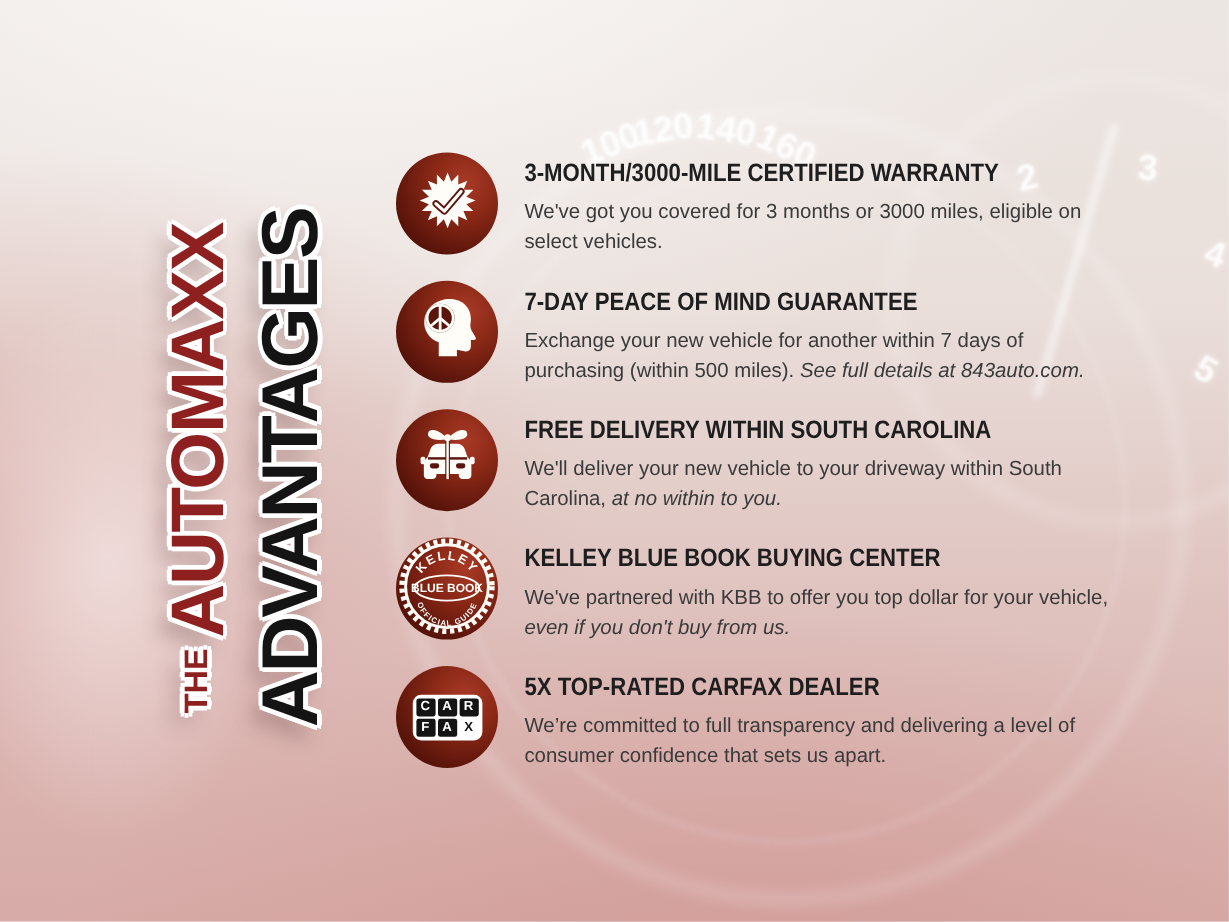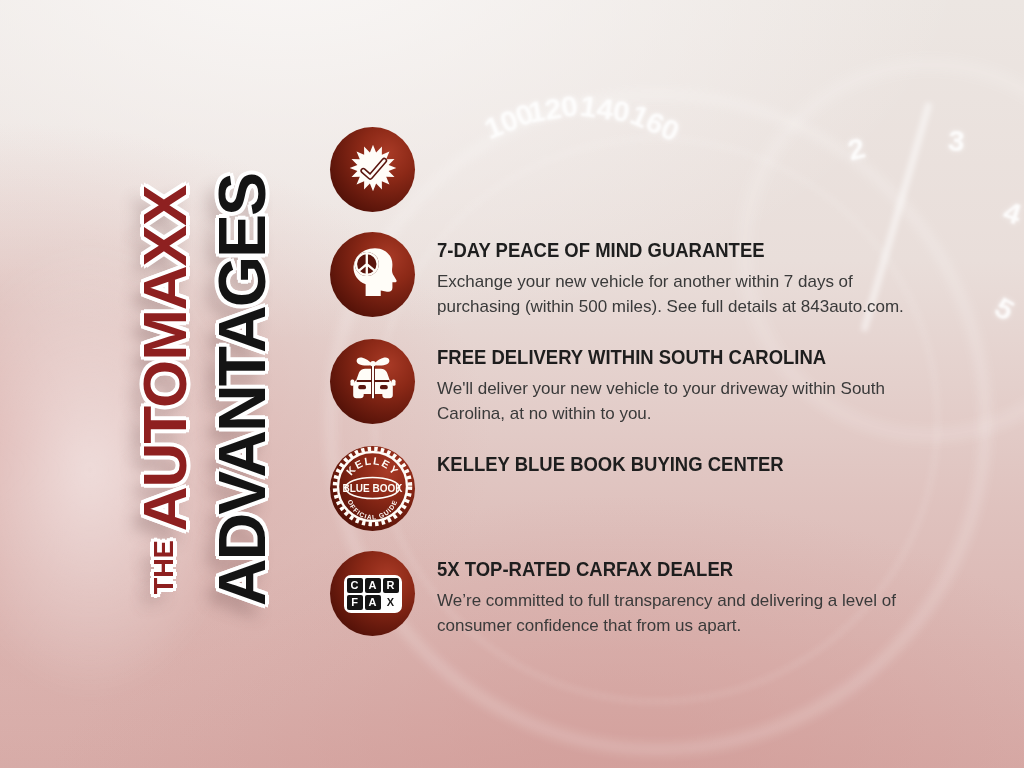--- a/index.html
+++ b/index.html
@@ -50,21 +50,21 @@
   .badge{width:85px;height:85px;flex:none;margin-right:22px;border-radius:50%;
     background:radial-gradient(circle at 68% 30%,#a83a26 0%,#8c2917 32%,#571309 76%,#3e0d05 100%);
     display:flex;align-items:center;justify-content:center;}
   .item-text{padding-top:5px;}
   .item-title{font-weight:bold;font-size:21px;line-height:26px;color:#1e1e1e;
     transform:scaleX(0.88);transform-origin:left center;white-space:nowrap;letter-spacing:0;}
   .item-desc{margin-top:6px;font-size:17px;line-height:25px;color:#3a3a3a;width:472px;}
   .item:nth-child(2) .item-desc{width:500px;}
   .item:nth-child(4) .item-desc{width:500px;}
   .item:nth-child(5) .item-desc{width:495px;}
-  .it{}
+  .it{font-style:italic;}
   
   .cfx{border:2px solid #fff;border-radius:7px;background:#fff;padding:1px;
     display:grid;grid-template-columns:repeat(3,16px);grid-auto-rows:15px;gap:2px;}
   .cfx-cell{background:#141414;color:#fff;font-weight:bold;font-size:11px;
     display:flex;align-items:center;justify-content:center;border-radius:2px;}
   .cfx-cell.inv{background:#fff;color:#141414;}
 </style>
 </head>
 <body>
 
@@ -91,20 +91,24 @@
 
   <div class="item">
     <div class="badge">
       <span>
         <svg width="66" height="66" viewBox="0 0 85 85">
           <polygon fill="#fffdf8" points="72.5,42.5 62.6,46.5 70.2,54 59.5,53.9 63.7,63.7 53.9,59.5 54,70.2 46.5,62.6 42.5,72.5 38.5,62.6 31,70.2 31.1,59.5 21.3,63.7 25.5,53.9 14.8,54 22.4,46.5 12.5,42.5 22.4,38.5 14.8,31 25.5,31.1 21.3,21.3 31.1,25.5 31,14.8 38.5,22.4 42.5,12.5 46.5,22.4 54,14.8 53.9,25.5 63.7,21.3 59.5,31.1 70.2,31 62.6,38.5"></polygon>
           <path d="M30 46 L39 54 L57 33" fill="none" stroke="#5a150d" stroke-width="7.5" stroke-linecap="round" stroke-linejoin="round"></path>
           <path d="M30 46 L39 54 L57 33" fill="none" stroke="#fffdf8" stroke-width="3.5" stroke-linecap="round" stroke-linejoin="round"></path>
         </svg>
       </span>
+    </div>
+    <div class="item-text">
+      <div class="item-title">3-MONTH/3000-MILE CERTIFIED WARRANTY</div>
+      <div class="item-desc"><span>We've got you covered for 3 months or 3000 miles, eligible on select vehicles.</span><span class="it"></span></div>
     </div>
   </div>
 
   <div class="item">
     <div class="badge">
       <span>
         <svg width="66" height="66" viewBox="0 0 85 85">
           <path fill="#fffdf8" d="M33 72 L33 57 C22 53 16.5 43 17.5 33.5 C19 19 31.5 10.5 45 10.5 C58.5 10.5 67.5 20 67.5 31.5 C67.5 37.5 65.5 40.5 69.5 46.5 L72.5 51.5 C73.5 53.5 72.5 54.5 70.5 54.5 L67.5 54.5 L67.5 61.5 C67.5 65.5 64.5 67.5 60.5 66.5 L52.5 65 L52.5 72 Z"></path>
           <circle cx="34.5" cy="31" r="15.5" fill="#5a150d"></circle>
           <circle cx="34.5" cy="31" r="14" fill="none" stroke="#fffdf8" stroke-width="3"></circle>
@@ -158,35 +162,36 @@
           </text>
           <text x="0" y="5" font-family="Liberation Sans, sans-serif" font-size="10" font-weight="bold" fill="#fffdf8" text-anchor="middle">BLUE BOOK</text>
           <text font-family="Liberation Sans, sans-serif" font-size="6.5" font-weight="bold" fill="#fffdf8" letter-spacing="1" text-anchor="middle">
             <textPath href="#kbbBottom" startOffset="50%">OFFICIAL GUIDE</textPath>
           </text>
         </svg>
       </span>
     </div>
     <div class="item-text">
       <div class="item-title">KELLEY BLUE BOOK BUYING CENTER</div>
+      <div class="item-desc"><span>We've partnered with KBB to offer you top dollar for your vehicle, </span><span class="it">even if you don't buy from us.</span></div>
     </div>
   </div>
 
   <div class="item">
     <div class="badge">
       <span>
         <span class="cfx">
           <span class="cfx-cell">C</span>
           <span class="cfx-cell">A</span>
           <span class="cfx-cell">R</span>
           <span class="cfx-cell">F</span>
           <span class="cfx-cell">A</span>
           <span class="cfx-cell inv">X</span>
         </span>
       </span>
     </div>
     <div class="item-text">
       <div class="item-title">5X TOP-RATED CARFAX DEALER</div>
-      <div class="item-desc"><span>We’re committed to full transparency and delivering a level of consumer confidence that from us apart.</span><span class="it"></span></div>
+      <div class="item-desc"><span>We’re committed to full transparency and delivering a level of consumer confidence that sets us apart.</span><span class="it"></span></div>
     </div>
   </div>
 
 </div>
 
 </body></html>

